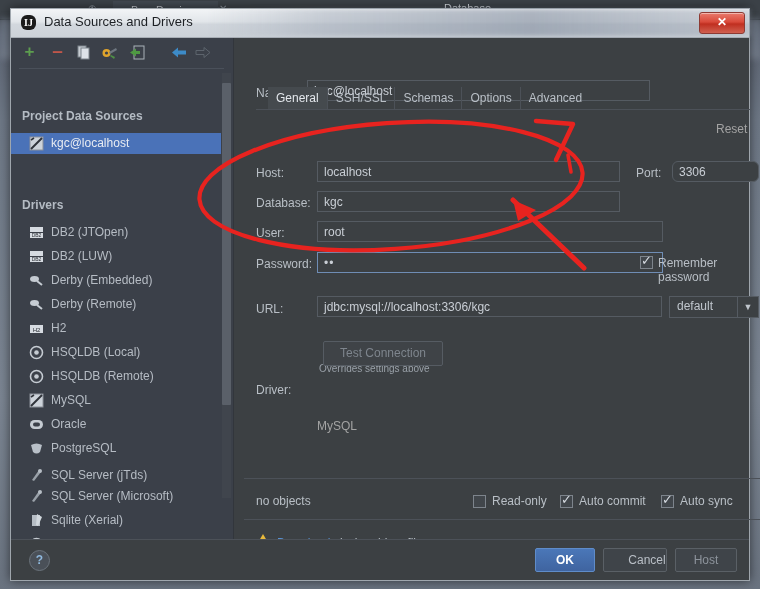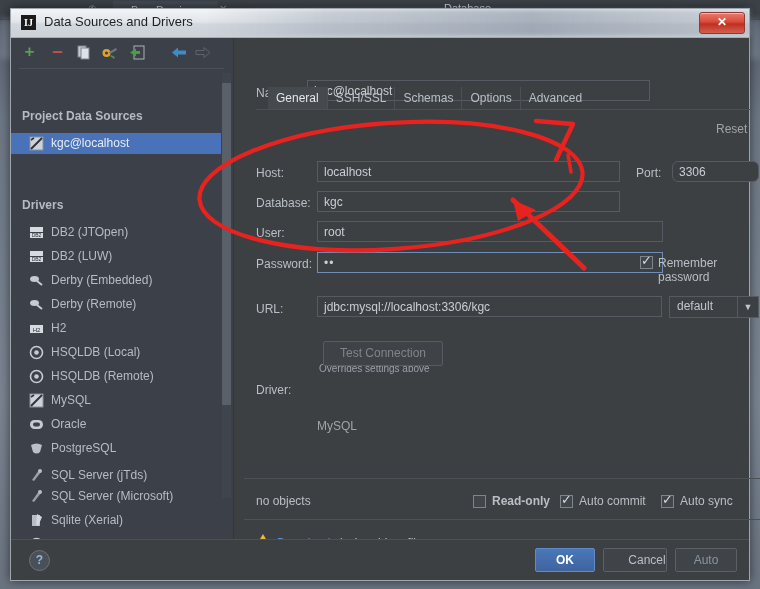--- a/index.html
+++ b/index.html
@@ -57,20 +57,21 @@
     background: linear-gradient(180deg,#f2f4f6 0%,#e2e6ea 45%,#d2d7dd 55%,#ccd2d8 100%);
     border-bottom: 1px solid #a8aeb5;
   }
   .title-ico {
     position: absolute; left: 10px; top: 6px;
     width: 15px; height: 15px;
     background: #1b1b1b; color: #fff;
     font-size: 10px; font-weight: bold;
     text-align: center; line-height: 15px;
     font-family: "Liberation Serif", serif;
+    border-radius: 6px;
   }
   .title-text {
     position: absolute; left: 33px; top: 5px;
     font-size: 13px; color: #1d2024;
   }
   .title-fade {
     position: absolute; left: 195px; top: 0; width: 545px; height: 27px;
     background: linear-gradient(90deg, rgba(210,216,222,0) 0%, rgba(150,160,175,.42) 22%, rgba(120,132,150,.55) 60%, rgba(150,160,175,.35) 100%);
     filter: blur(2px);
   }
@@ -505,40 +506,40 @@
         </div>
 
         <div class="btn-flat" style="left:79px; top:303px; width:120px; height:25px; line-height:23px;">Test Connection</div>
 
         <div class="lbl-static" style="left:12px; top:345px;">Driver:</div>
         <div class="link" style="position:absolute; left:73px; top:345px; font-size:12px;">MySQL</div>
 
         <div class="hr-line" style="left:0px; top:440px; width:527px;"></div>
         <div class="lbl-static" style="left:12px; top:456px;">no objects</div>
         <div class="cbx" style="left:229px; top:457px;"></div>
-        <div class="cbx-label" style="left:248px; top:456px;font-weight:bold;">Read-only</div>
+        <div class="cbx-label" style="left:248px; top:456px;">Read-only</div>
         <div class="cbx checked" style="left:316px; top:457px;"></div>
         <div class="cbx-label" style="left:335px; top:456px;">Auto commit</div>
         <div class="cbx checked" style="left:417px; top:457px;"></div>
         <div class="cbx-label" style="left:436px; top:456px;">Auto sync</div>
 
         <div class="hr-line" style="left:0px; top:481px; width:527px;"></div>
 
         <div class="warn-tri" style="left:12px; top:496px;"></div>
         <div class="warn-bang" style="left:17px; top:499px;">!</div>
         <div class="link-u" style="position:absolute; left:33px; top:498px; font-size:12px;">Download</div>
         <div class="lbl-static" style="left:86px; top:498px;"> missing driver files</div>
       </div>
     </div>
 
     <div class="footer">
       <div class="help-btn">?</div>
       <div class="dlg-btn primary" style="left:524px; width:60px;">OK</div>
       <div class="dlg-btn normal" style="left:592px; width:64px;padding-left:24px;">Cancel</div>
-      <div class="dlg-btn normal dim" style="left:664px; width:62px;">Auto</div>
+      <div class="dlg-btn normal dim" style="left:664px; width:62px;">Host</div>
     </div>
   </div>
 
   <svg class="annot" viewBox="0 0 760 589" xmlns="http://www.w3.org/2000/svg">
     <ellipse cx="391" cy="186" rx="192" ry="63" transform="rotate(-4 391 186)" fill="none" stroke="#e8231f" stroke-width="4.2" stroke-linecap="round"></ellipse>
     <path d="M536 121 L573 124 L556 160" fill="none" stroke="#e8231f" stroke-width="4.5" stroke-linecap="round" stroke-linejoin="round"></path>
     <path d="M568 155 L571 172" fill="none" stroke="#e8231f" stroke-width="3.6" stroke-linecap="round"></path>
     <path d="M584 268 L513 200" fill="none" stroke="#e8231f" stroke-width="5" stroke-linecap="round"></path>
     <path d="M513 200 L518 221 L536 210 Z" fill="#e8231f"></path>
   </svg>

